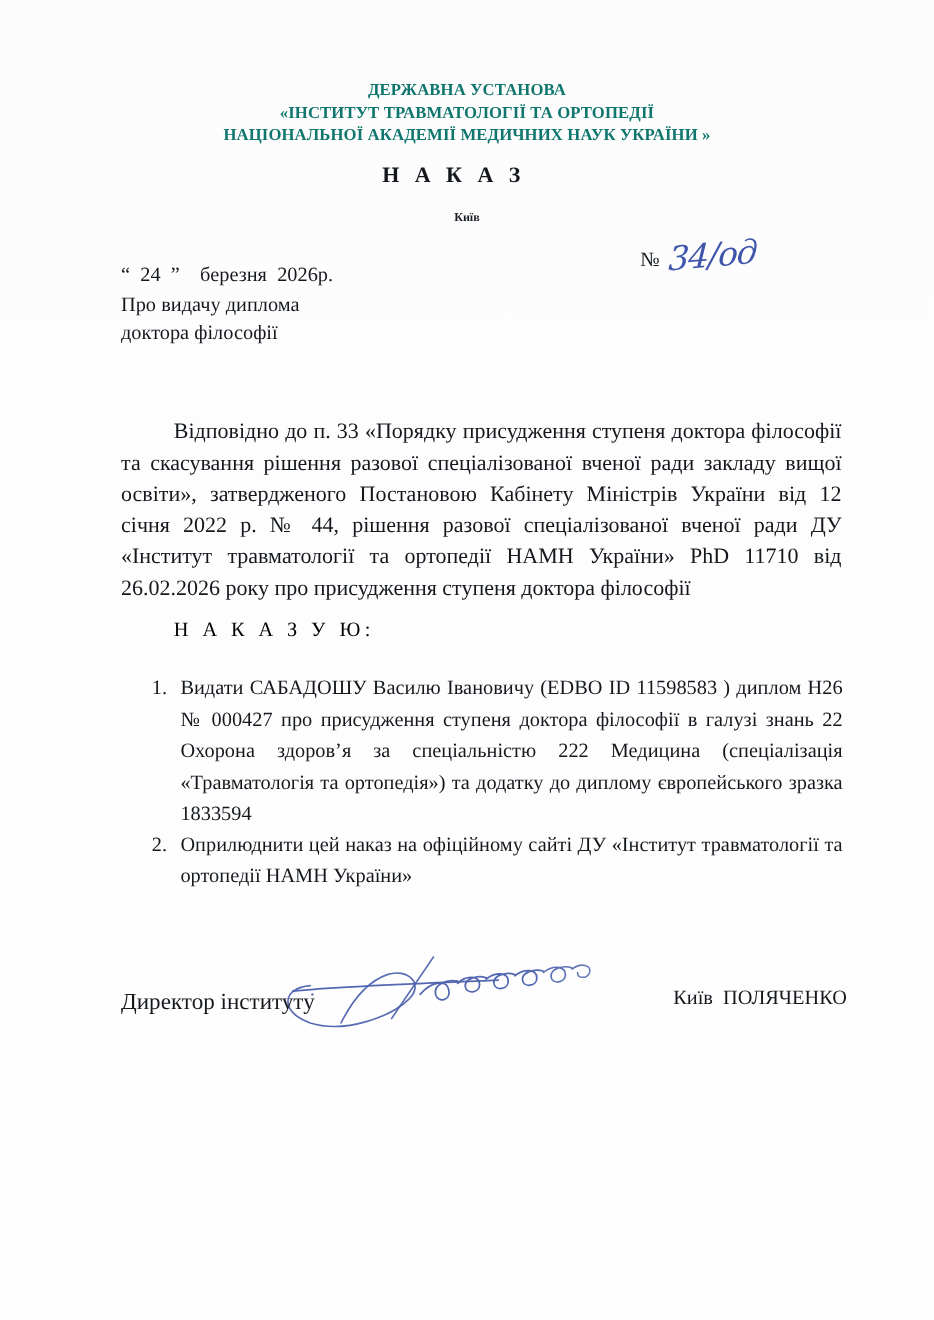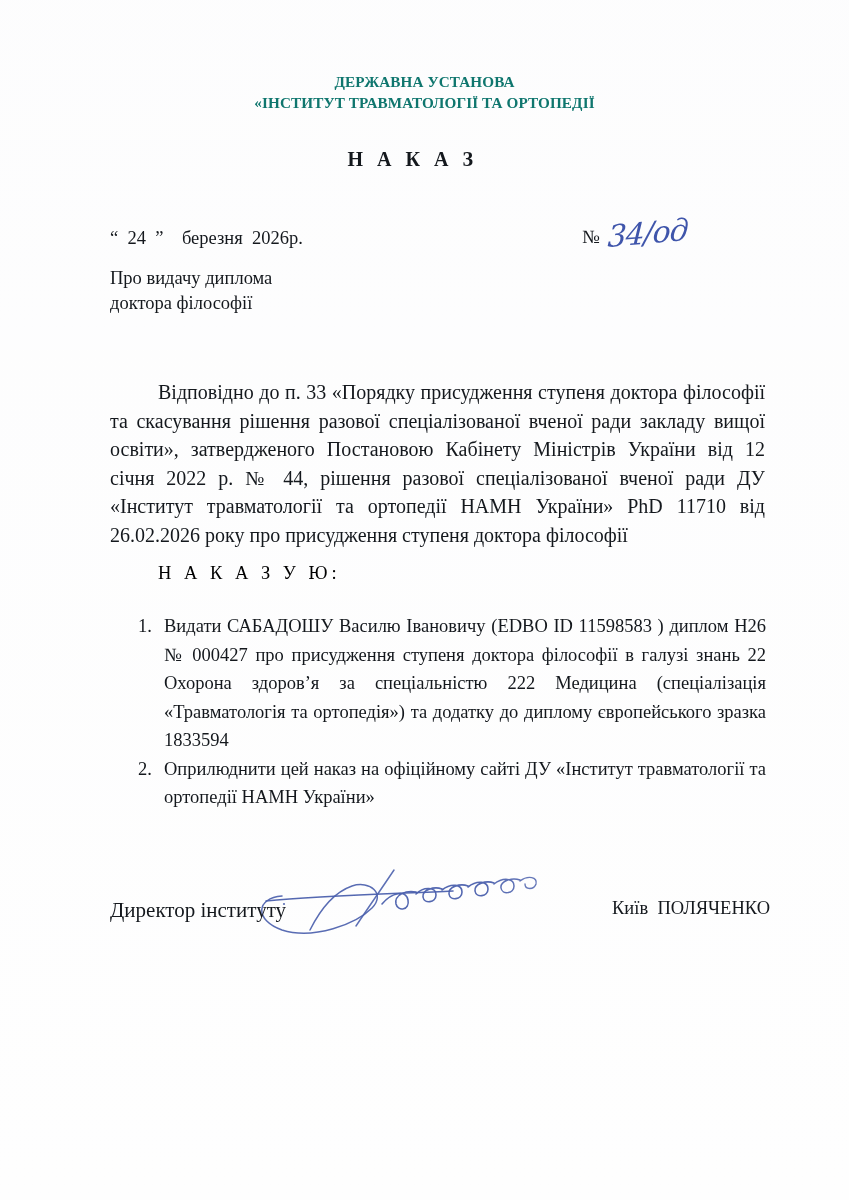--- a/index.html
+++ b/index.html
@@ -63,21 +63,21 @@
   .date-row {
     position: absolute;
     top: 224px;
     left: 110px;
     width: 680px;
     height: 40px;
   }
   .date-text {
     position: absolute;
     left: 0;
-    top: 4px;
+    top: 16px;
     font-size: 18.5px;
     white-space: pre;
     color: #14181d;
   }
   .number-group {
     position: absolute;
     left: 472px;
     top: -2px;
     display: flex;
     align-items: flex-start;
@@ -216,23 +216,25 @@
 </head>
 <body>
 
 <div class="page">
 
   <div class="scan-tint"></div>
 
   <div class="org-header">
     <div class="line">ДЕРЖАВНА УСТАНОВА</div>
     <div class="line">«ІНСТИТУТ ТРАВМАТОЛОГІЇ ТА ОРТОПЕДІЇ</div>
+    <div class="line">НАЦІОНАЛЬНОЇ АКАДЕМІЇ МЕДИЧНИХ НАУК УКРАЇНИ »</div>
   </div>
 
   <div class="doc-type">Н А К А З</div>
+  <div class="doc-city">Київ</div>
 
   <div class="date-row">
     <div class="date-text">“  24  ”    березня  2026р.</div>
     <div class="number-group">
       <span class="number-label">№</span>
       <span class="number-hand">34/од</span>
     </div>
   </div>
 
   <div class="subject">

